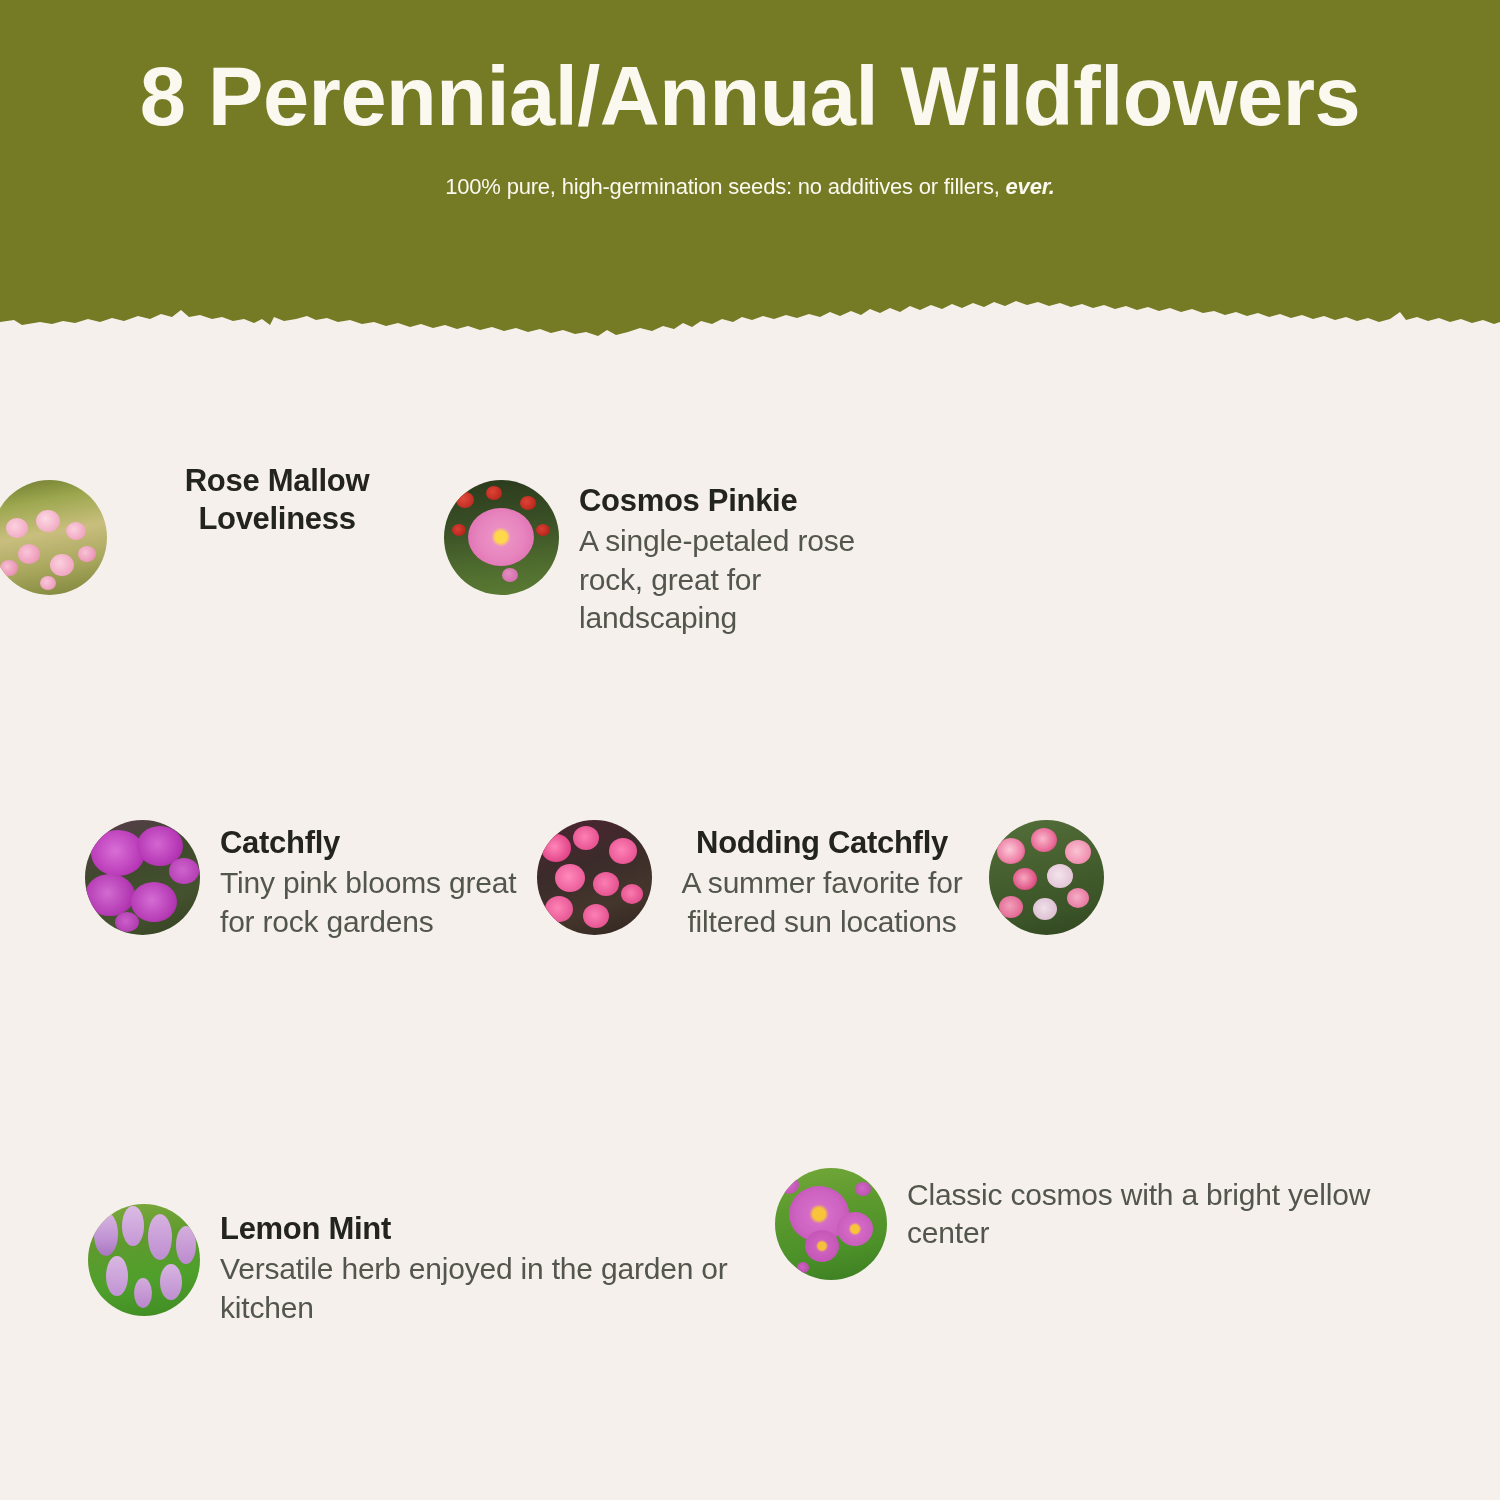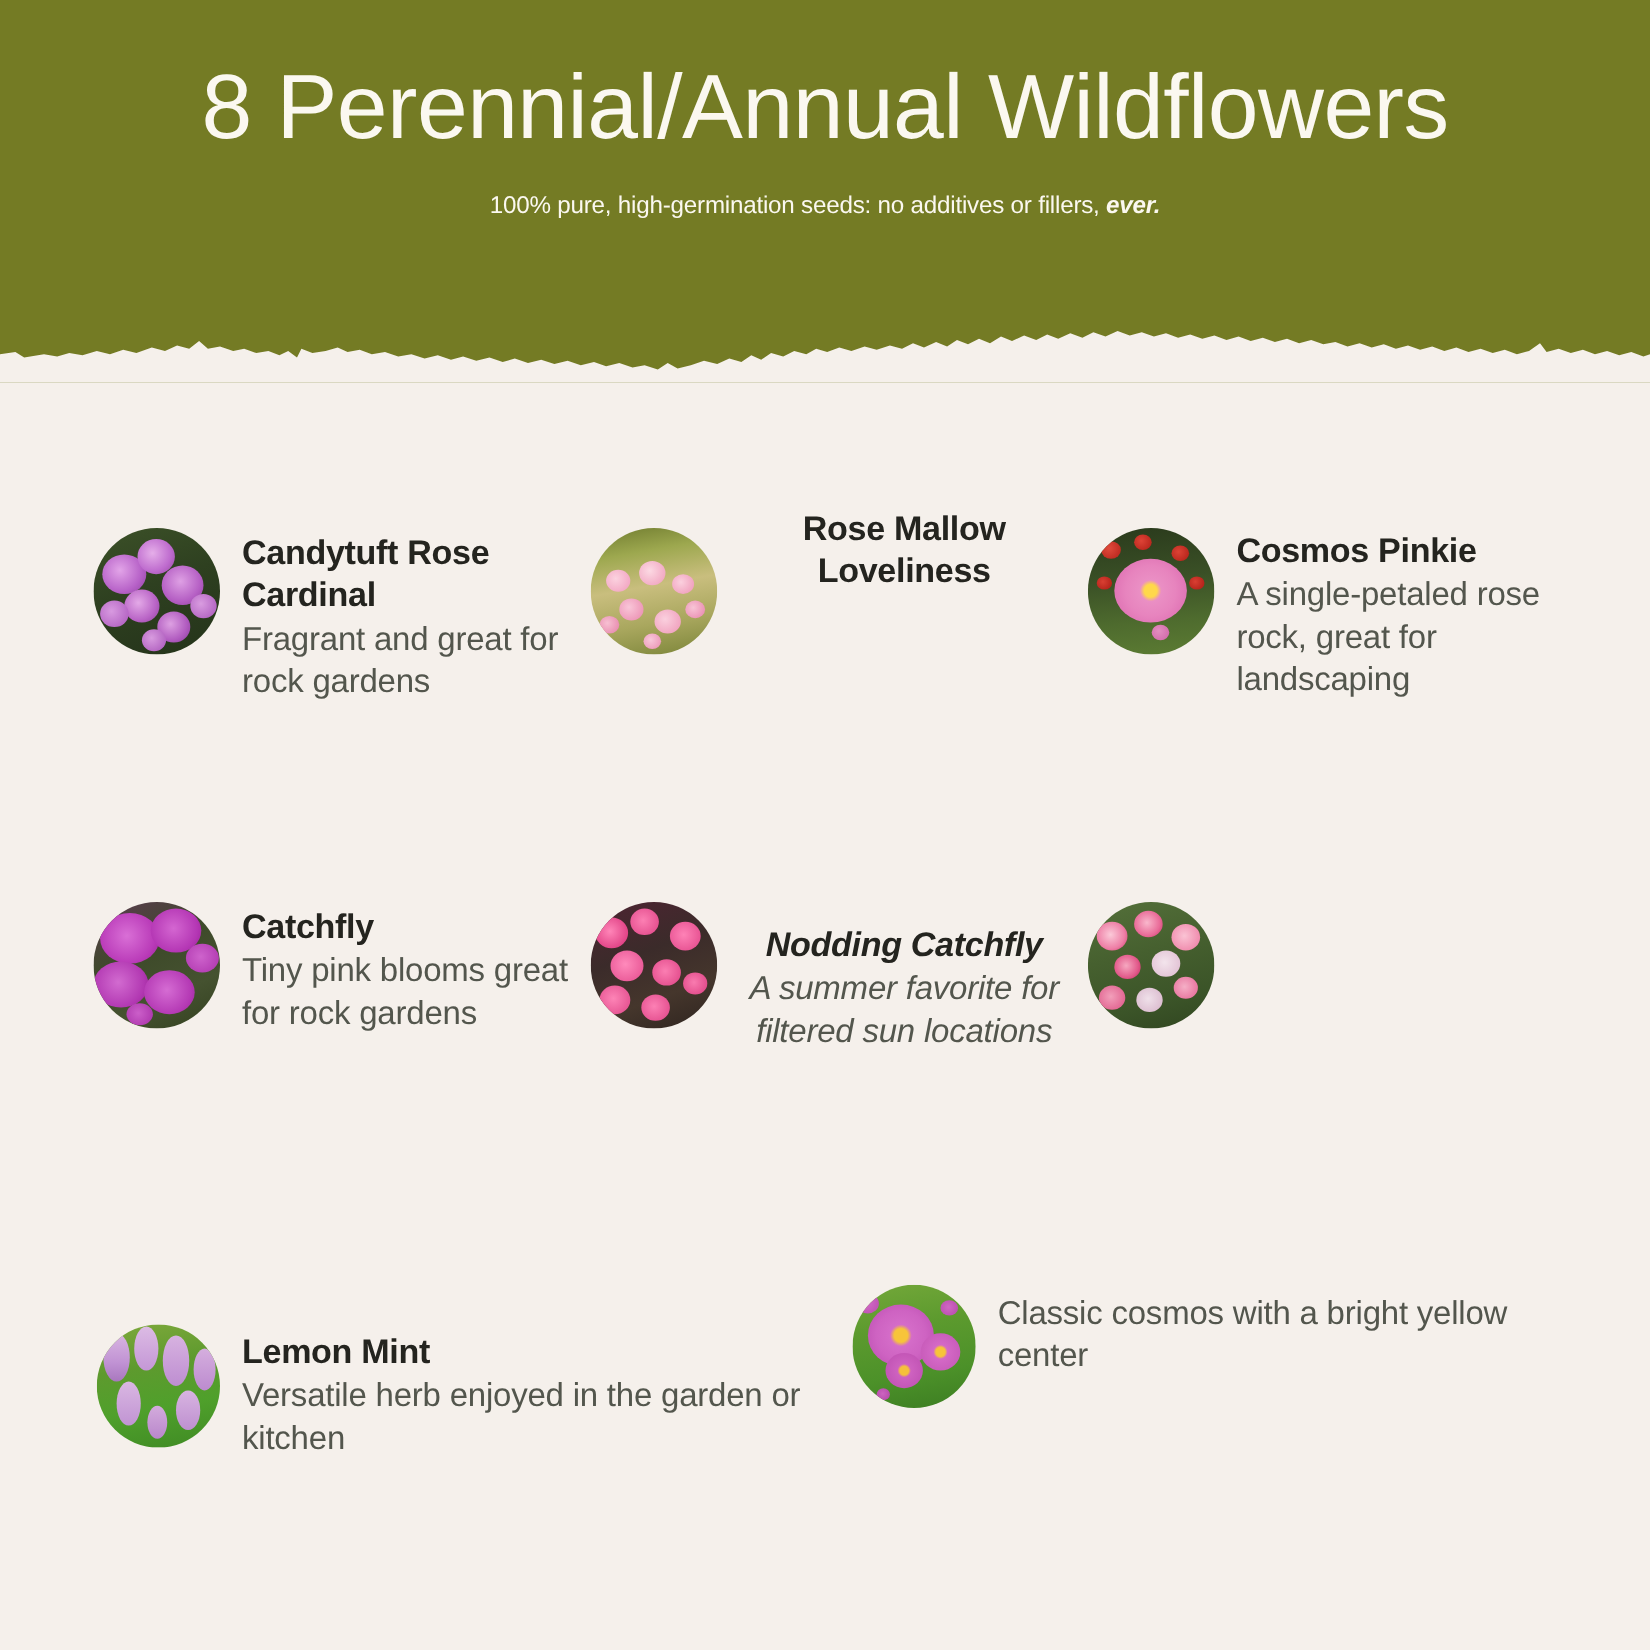--- a/index.html
+++ b/index.html
@@ -20,21 +20,21 @@
   }
   .header-inner {
     position:absolute; top:0; left:0; right:0;
     padding-top:56px;
     text-align:center;
   }
   .headline {
     color:#FBF8F0;
     font-size:83px;
     line-height:0.99;
-    font-weight:400;
+    font-weight:700;
     letter-spacing:-0.5px;
     padding:0 85px;
   }
   .subtitle {
     color:#FBF8F0;
     font-size:22px;
     font-weight:400;
     letter-spacing:-0.2px;
     margin-top:36px;
   }
@@ -98,21 +98,21 @@
     font-size:30px;
     font-weight:400;
     line-height:1.28;
     letter-spacing:-0.2px;
     margin-top:2px;
   }
 
   
   .row-1 .card-2 .card-text { margin-top:-22px; }
   .row-1 .card-3 .card-text { margin-top:-2px; }
-  .row-2 .card-2 .card-text { margin-top:16px;font-style:italic; }
+  .row-2 .card-2 .card-text { margin-top:0px; }
   .row-2 .card-3 .card-text { margin-top:0px; }
 </style>
 </head>
 <body>
 
 <div class="header">
   <div class="header-inner">
     <div class="headline">8 Perennial/Annual Wildflowers</div>
     <div class="subtitle"><span>100% pure, high-germination seeds: no additives or fillers, </span><span class="ever">ever.</span></div>
   </div>
@@ -131,37 +131,20 @@
       L1269,25 L1280,22 L1291,26 L1302,23 L1313,27 L1324,24 L1335,28 L1346,25 L1357,29 L1368,26 L1379,30
       L1390,27 L1400,20 L1406,28 L1417,25 L1428,29 L1439,26 L1450,30 L1461,27 L1472,31 L1483,28 L1494,32
       L1500,30 L1500,58 L0,58 Z"></path>
   </svg>
 </div>
 
 <div class="content">
 
   <div class="row row-1">
 
-    <div class="card card-1">
-      <div class="thumb">
-        <div class="scene" style="background:linear-gradient(160deg,#3C5128 0%,#2E4020 45%,#24331A 100%);"></div>
-        <div class="blob" style="width:40px;height:36px;left:8px;top:24px;background:radial-gradient(circle at 40% 40%,#E2A4E8,#B762C8 60%,#8E3FA0);"></div>
-        <div class="blob" style="width:34px;height:32px;left:40px;top:10px;background:radial-gradient(circle at 40% 40%,#E5AEE9,#BE6BCE 60%,#94459F);"></div>
-        <div class="blob" style="width:38px;height:36px;left:62px;top:34px;background:radial-gradient(circle at 45% 40%,#DEA0E4,#B55FC4 60%,#8A3C99);"></div>
-        <div class="blob" style="width:32px;height:30px;left:28px;top:56px;background:radial-gradient(circle at 40% 40%,#E3A9E7,#B964C6 60%,#8D3E9C);"></div>
-        <div class="blob" style="width:30px;height:28px;left:58px;top:76px;background:radial-gradient(circle at 40% 40%,#DDA0E2,#B15CC0 60%,#86399A);"></div>
-        <div class="blob" style="width:26px;height:24px;left:6px;top:66px;background:radial-gradient(circle at 40% 40%,#D89AE0,#AB56BC);"></div>
-        <div class="blob" style="width:24px;height:22px;left:88px;top:60px;background:radial-gradient(circle at 40% 40%,#D99CE0,#A955BB);"></div>
-        <div class="blob" style="width:22px;height:20px;left:44px;top:92px;background:radial-gradient(circle at 40% 40%,#D89BDF,#A854B9);"></div>
-      </div>
-      <div class="card-text">
-        <div class="c-title">Candytuft Rose Cardinal</div>
-        <div class="c-desc">Fragrant and great for rock gardens</div>
-      </div>
-    </div>
 
     <div class="card card-2">
       <div class="thumb">
         <div class="scene" style="background:linear-gradient(170deg,#6E7A2E 0%,#9DA84F 22%,#C9BE7E 46%,#A9A75E 72%,#7A8438 100%);"></div>
         <div class="blob" style="width:22px;height:20px;left:14px;top:38px;background:radial-gradient(circle at 40% 40%,#FBD2DF,#F09BBB);"></div>
         <div class="blob" style="width:24px;height:22px;left:44px;top:30px;background:radial-gradient(circle at 40% 40%,#FCD9E3,#EE9AB9);"></div>
         <div class="blob" style="width:20px;height:18px;left:74px;top:42px;background:radial-gradient(circle at 40% 40%,#FBD0DE,#ED93B4);"></div>
         <div class="blob" style="width:22px;height:20px;left:26px;top:64px;background:radial-gradient(circle at 40% 40%,#F9C6D8,#E988AD);"></div>
         <div class="blob" style="width:24px;height:22px;left:58px;top:74px;background:radial-gradient(circle at 40% 40%,#FAD0DE,#EE96B6);"></div>
         <div class="blob" style="width:18px;height:16px;left:86px;top:66px;background:radial-gradient(circle at 40% 40%,#F8C4D6,#E783AA);"></div>

